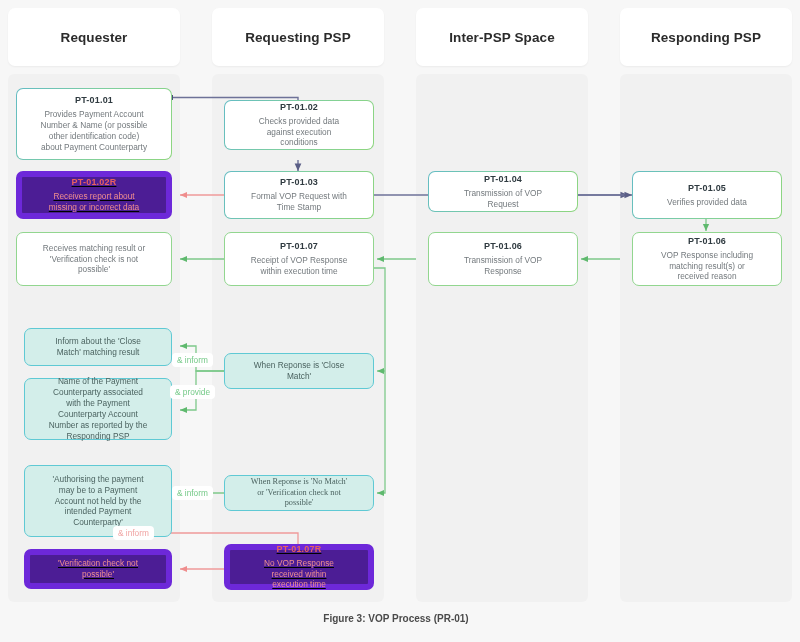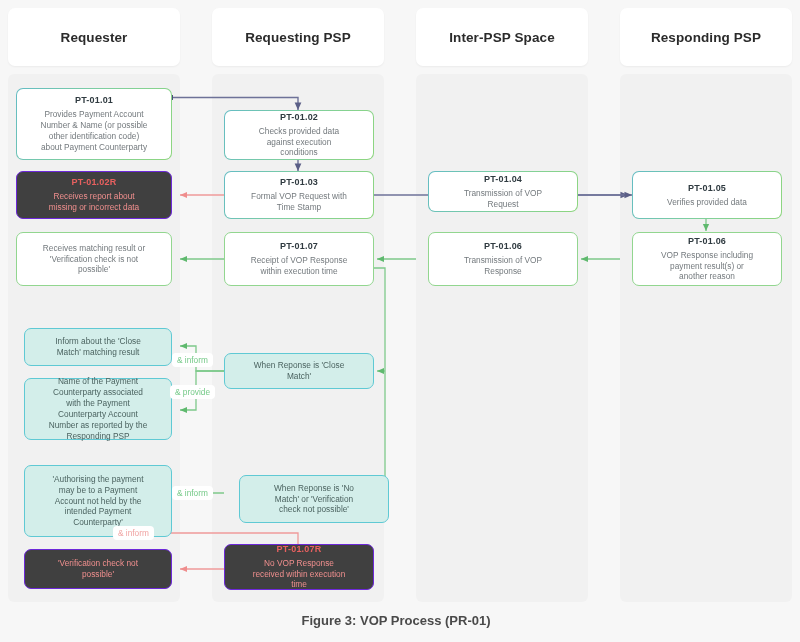--- a/index.html
+++ b/index.html
@@ -45,40 +45,40 @@
   
   .n-green { border:1px solid #92d68f; }
   .n-green .code { color:#2f3a40; }
   .n-green .desc { color:#73797d; }
 
   
   .n-teal { border:1px solid #5fc9d4; background:#d3eeea; }
   .n-teal .desc { color:#4b6360; }
 
   
-  .n-red { border:1px solid #6d28d9; background:#404040; }
+  .n-red { border:6px solid #6d28d9; background:#4c1d95;text-decoration:underline; }
   .n-red .code { color:#e8605f; }
   .n-red .desc { color:#f08f8e; }
 
   
   #wires { position:absolute; left:0; top:0; width:800px; height:642px; z-index:2; pointer-events:none; }
 
   
   .elabel {
     position:absolute; z-index:6;
     background:#ffffff; border-radius:4px;
     padding:2px 5px; font-size:8.3px; white-space:nowrap;
   }
   .elabel.green { color:#74c987; }
   .elabel.red   { color:#f0a3a2; }
 
   
   #caption {
     position:absolute; left:0; top:613px; width:792px;
-    text-align:center; font-size:13px; font-weight:700; color:#4a4a4a;
+    text-align:center; font-size:10px; font-weight:700; color:#4a4a4a;
   }
 </style>
 </head>
 <body>
 
 <div id="canvas">
 
   <div class="lane-band" style="left:8px;   width:172px;"></div>
   <div class="lane-band" style="left:212px; width:172px;"></div>
   <div class="lane-band" style="left:416px; width:172px;"></div>
@@ -142,21 +142,21 @@
     <path d="M224,569 L180,569" stroke="#ef9a9a" stroke-width="1.3" fill="none" marker-end="url(#ar-red)"></path>
 
     <path d="M298,544 L298,533 L93,533 L93,521" stroke="#ef9a9a" stroke-width="1.3" fill="none" marker-end="url(#ar-red)"></path>
   </svg>
 
   <div class="node n-proc" style="left:16px; top:88px; width:156px; height:72px;">
     <div class="code">PT-01.01</div>
     <div class="desc">Provides Payment Account Number &amp; Name (or possible other identification code) about Payment Counterparty</div>
   </div>
 
-  <div class="node n-proc" style="left:224px; top:110px; width:150px; height:50px;">
+  <div class="node n-proc" style="left:224px; top:100px; width:150px; height:50px;">
     <div class="code">PT-01.02</div>
     <div class="desc">Checks provided data against execution conditions</div>
   </div>
 
   <div class="node n-red" style="left:16px; top:171px; width:156px; height:48px;">
     <div class="code">PT-01.02R</div>
     <div class="desc">Receives report about missing or incorrect data</div>
   </div>
 
   <div class="node n-proc" style="left:224px; top:171px; width:150px; height:48px;">
@@ -169,21 +169,21 @@
     <div class="desc">Transmission of VOP Request</div>
   </div>
 
   <div class="node n-proc" style="left:632px; top:171px; width:150px; height:48px;">
     <div class="code">PT-01.05</div>
     <div class="desc">Verifies provided data</div>
   </div>
 
   <div class="node n-green" style="left:632px; top:232px; width:150px; height:54px;">
     <div class="code">PT-01.06</div>
-    <div class="desc">VOP Response including payment result(s) or another reason</div>
+    <div class="desc">VOP Response including matching result(s) or received reason</div>
   </div>
 
   <div class="node n-green" style="left:428px; top:232px; width:150px; height:54px;">
     <div class="code">PT-01.06</div>
     <div class="desc">Transmission of VOP Response</div>
   </div>
 
   <div class="node n-green" style="left:224px; top:232px; width:150px; height:54px;">
     <div class="code">PT-01.07</div>
     <div class="desc">Receipt of VOP Response within execution time</div>
@@ -198,21 +198,21 @@
   </div>
 
   <div class="node n-teal" style="left:24px; top:328px; width:148px; height:38px;">
     <div class="desc">Inform about the 'Close Match' matching result</div>
   </div>
 
   <div class="node n-teal" style="left:24px; top:378px; width:148px; height:62px;">
     <div class="desc">Name of the Payment Counterparty associated with the Payment Counterparty Account Number as reported by the Responding PSP</div>
   </div>
 
-  <div class="node n-teal" style="left:239px; top:475px; width:150px; height:48px;">
+  <div class="node n-teal" style="left:224px; top:475px; width:150px; height:36px;font-family:Liberation Serif, serif;">
     <div class="desc">When Reponse is 'No Match' or 'Verification check not possible'</div>
   </div>
 
   <div class="node n-teal" style="left:24px; top:465px; width:148px; height:72px;">
     <div class="desc">'Authorising the payment may be to a Payment Account not held by the intended Payment Counterparty'</div>
   </div>
 
   <div class="node n-red" style="left:224px; top:544px; width:150px; height:46px;">
     <div class="code">PT-01.07R</div>
     <div class="desc">No VOP Response received within execution time</div>

